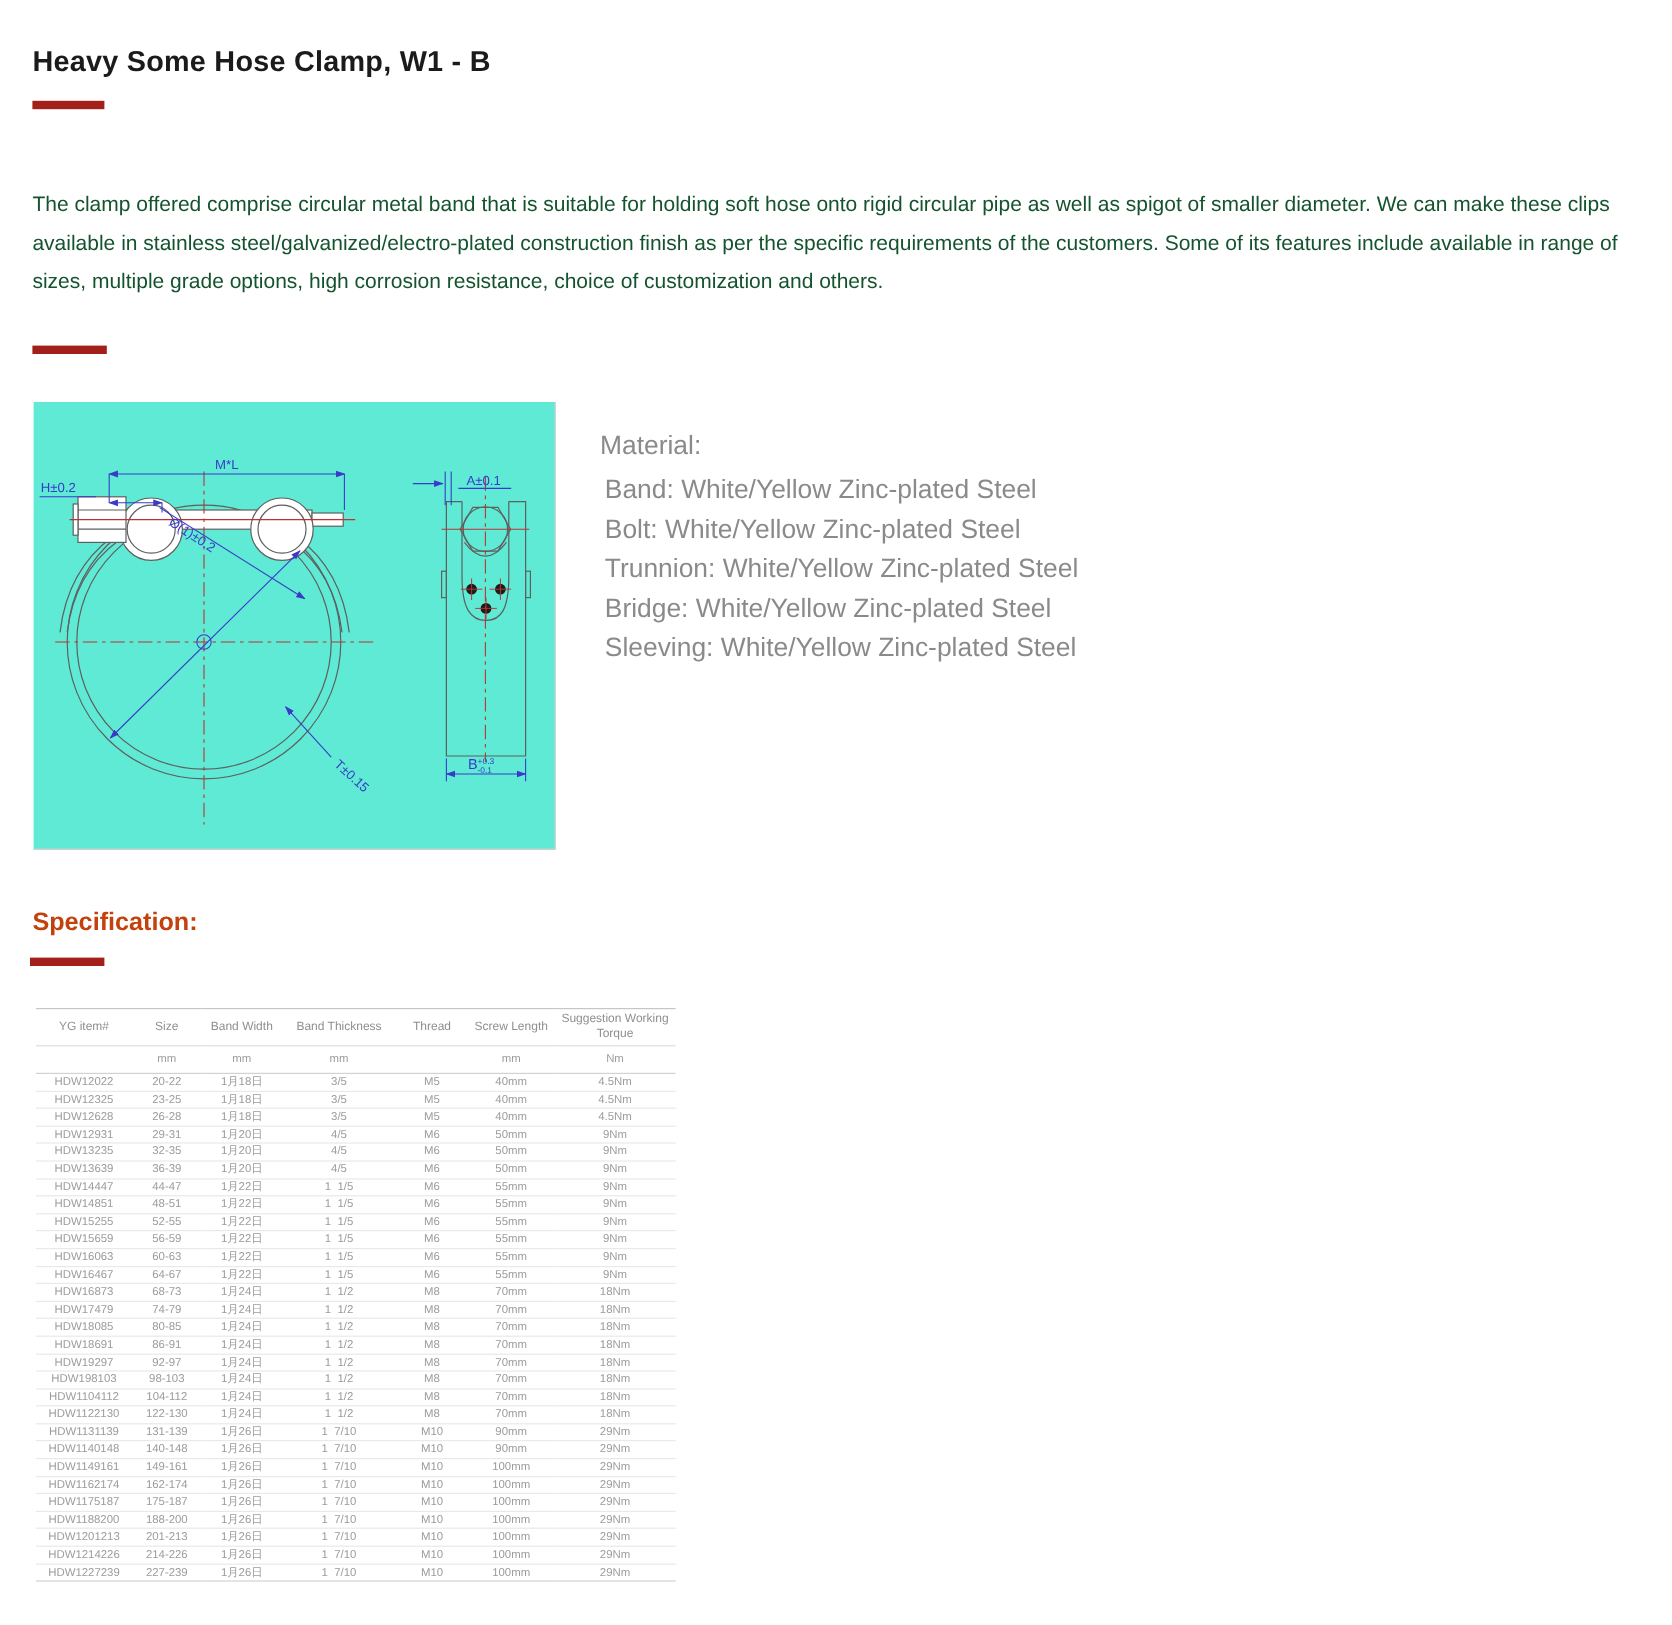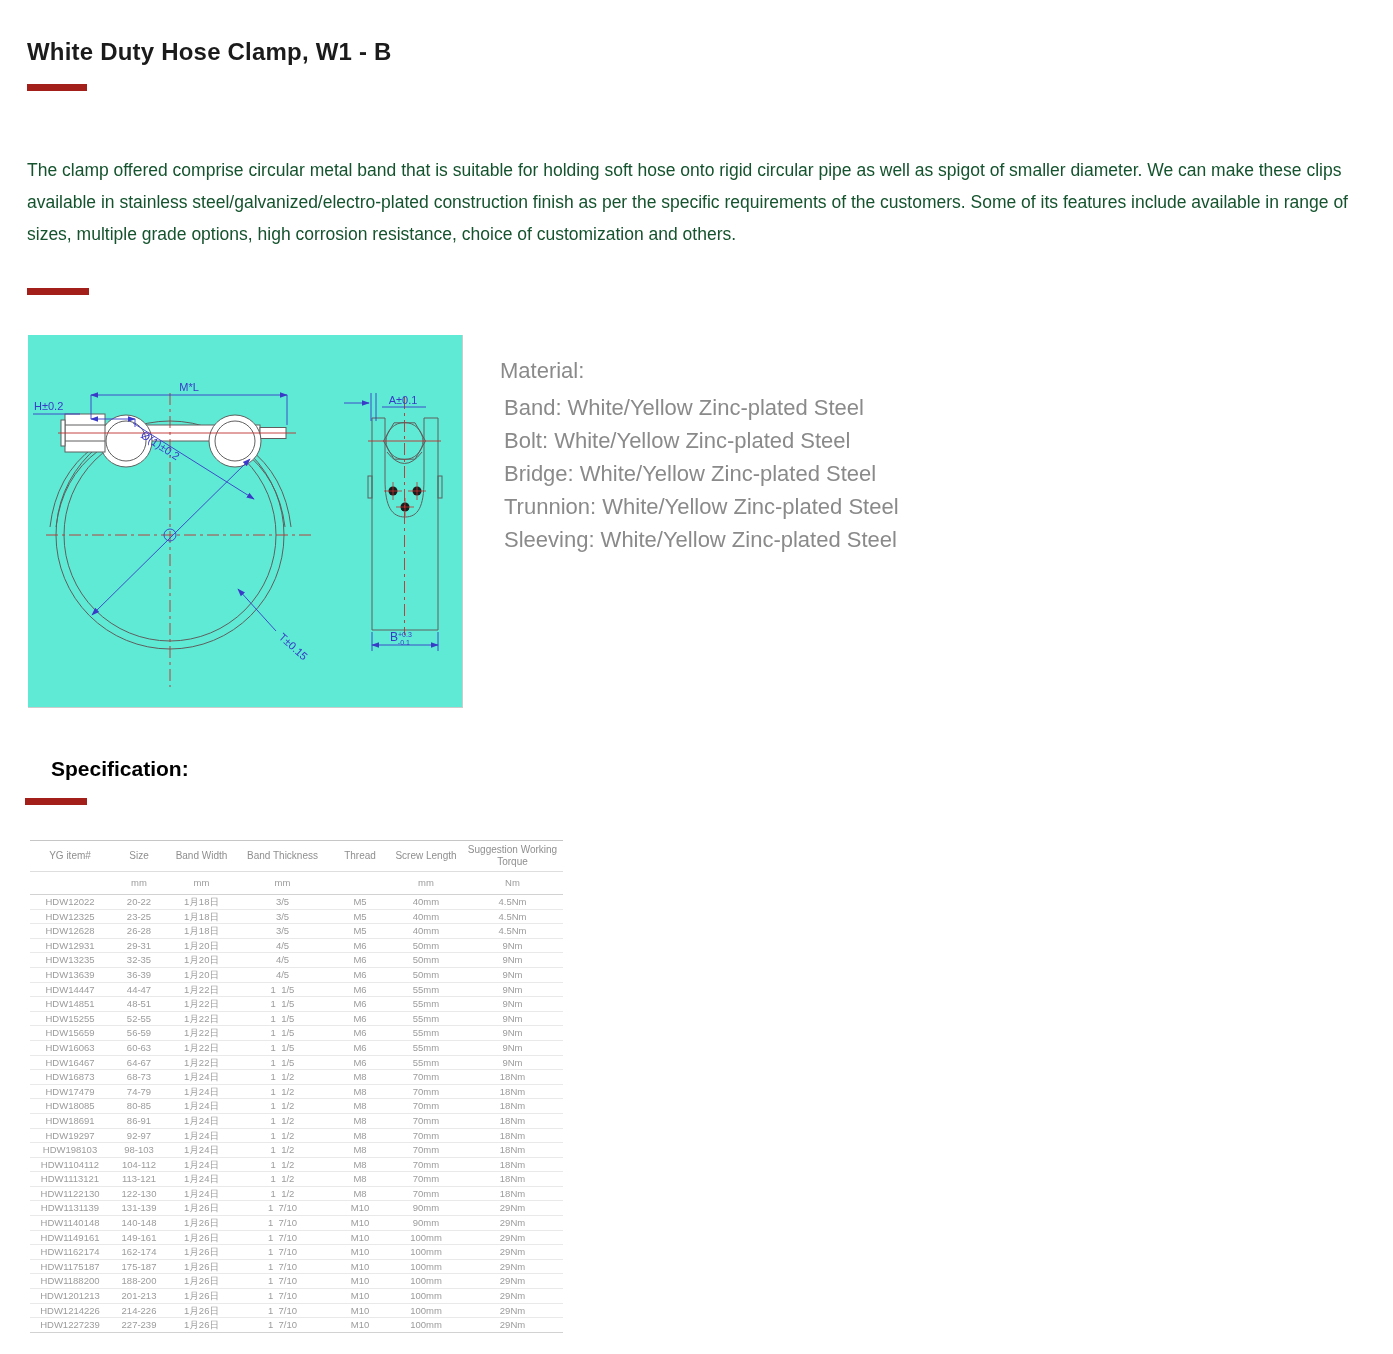--- a/index.html
+++ b/index.html
@@ -7,36 +7,36 @@
   .page{position:relative;width:1393px;height:1354px;background:#fff;overflow:hidden;}
   .title{position:absolute;left:27px;top:22px;font-size:24px;font-weight:700;color:#1b1b1b;letter-spacing:.2px;}
   .redbar{position:absolute;height:7px;background:#a3201a;}
   .bar1{left:27px;top:84px;width:60px;}
   .bar2{left:27px;top:288px;width:62px;}
   .bar3{left:25px;top:798px;width:62px;}
   .desc{position:absolute;left:27px;top:136px;width:1347px;font-size:17.5px;line-height:32px;color:#14532d;}
   .diagram-box{position:absolute;left:28px;top:335px;width:434px;height:372px;background:#5eead4;border-right:1px solid #ccc;border-bottom:1px solid #ccc;}
   .materials{position:absolute;left:500px;top:354px;font-size:22px;line-height:33px;color:#8a8a8a;}
   .materials ul{list-style:none;margin:4px;padding:0;}
-  .spec-heading{position:absolute;left:27px;top:740px;font-size:21px;font-weight:700;color:#000000;margin-left:24px;}
+  .spec-heading{position:absolute;left:27px;top:740px;font-size:21px;font-weight:700;color:#c2410c;}
   .spec-table{position:absolute;left:30px;top:840px;width:533px;border-collapse:collapse;table-layout:fixed;
     font-size:9.5px;color:#9c9c9c;text-align:center;}
   .spec-table th{font-weight:400;color:#8f8f8f;font-size:10px;line-height:12px;padding:3px 0;
     border-top:1px solid #c6c6c6;border-bottom:1px solid #dedede;}
   .spec-table tr.units td{padding:5px 0 6px 0;border-bottom:1px solid #d2d2d2;}
   .spec-table tbody td{height:13.6px;line-height:13.6px;padding:0;border-bottom:1px solid #e9e9e9;white-space:pre;overflow:hidden;}
   .spec-table tbody tr:last-child td{border-bottom:1px solid #d2d2d2;}
   svg text{font-family:"Liberation Sans","DejaVu Sans",sans-serif;}
 </style>
 </head>
 <body>
 
 <div class="page">
 
-  <h1 class="title">White Duty Hose Clamp, W1 - B</h1>
+  <h1 class="title">Heavy Some Hose Clamp, W1 - B</h1>
   <div class="redbar bar1"></div>
 
   <p class="desc">The clamp offered comprise circular metal band that is suitable for holding soft hose onto rigid circular pipe as well as spigot of smaller diameter. We can make these clips available in stainless steel/galvanized/electro-plated construction finish as per the specific requirements of the customers. Some of its features include available in range of sizes, multiple grade options, high corrosion resistance, choice of customization and others.</p>
 
   <div class="redbar bar2"></div>
 
   <div class="diagram-box">
     <svg width="434" height="372" viewBox="0 0 434 372">
       <defs>
         <marker id="arr" viewBox="0 0 10 10" refX="9" refY="5" markerWidth="9" markerHeight="9" orient="auto-start-reverse">
@@ -135,22 +135,22 @@
         </text>
       </g>
     </svg>
   </div>
 
   <div class="materials">
     <div>Material:</div>
     <ul>
       <li>Band: White/Yellow Zinc-plated Steel</li>
       <li>Bolt: White/Yellow Zinc-plated Steel</li>
+      <li>Trunnion: White/Yellow Zinc-plated Steel</li>
       <li>Bridge: White/Yellow Zinc-plated Steel</li>
-      <li>Trunnion: White/Yellow Zinc-plated Steel</li>
       <li>Sleeving: White/Yellow Zinc-plated Steel</li>
     </ul>
   </div>
 
   <h2 class="spec-heading">Specification:</h2>
   <div class="redbar bar3"></div>
 
   <table class="spec-table">
     <colgroup>
       <col style="width:80px">
@@ -347,29 +347,20 @@
         <tr>
           <td>HDW1104112</td>
           <td>104-112</td>
           <td>1月24日</td>
           <td>1  1/2</td>
           <td>M8</td>
           <td>70mm</td>
           <td>18Nm</td>
         </tr>
         <tr>
-          <td>HDW1113121</td>
-          <td>113-121</td>
-          <td>1月24日</td>
-          <td>1  1/2</td>
-          <td>M8</td>
-          <td>70mm</td>
-          <td>18Nm</td>
-        </tr>
-        <tr>
           <td>HDW1122130</td>
           <td>122-130</td>
           <td>1月24日</td>
           <td>1  1/2</td>
           <td>M8</td>
           <td>70mm</td>
           <td>18Nm</td>
         </tr>
         <tr>
           <td>HDW1131139</td>

